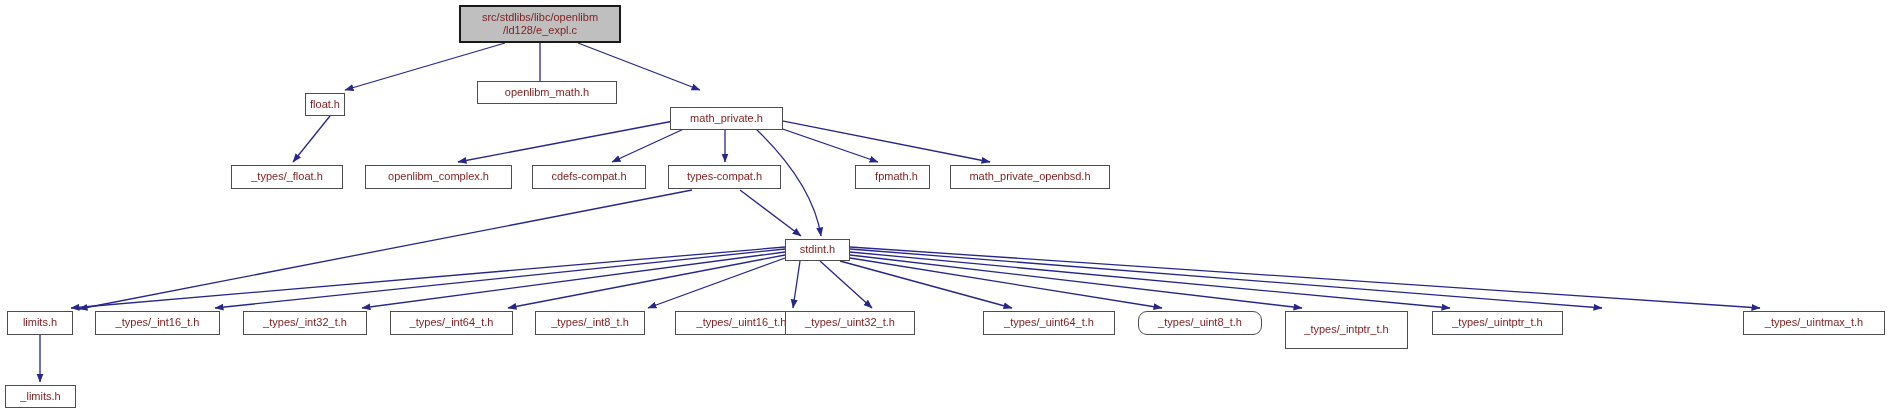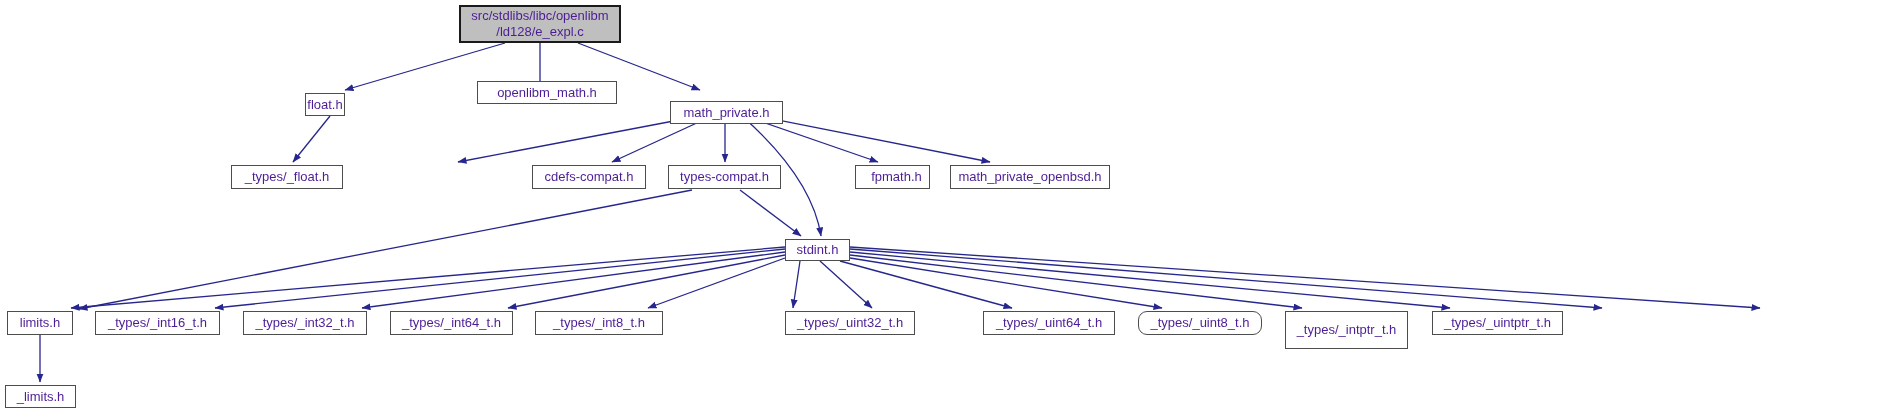--- a/index.html
+++ b/index.html
@@ -15,26 +15,26 @@
     position: absolute;
     left: 0; top: 0;
     width: 1891px; height: 416px;
     pointer-events: none;
   }
   .node {
     position: absolute;
     box-sizing: border-box;
     background: #ffffff;
     border: 1px solid #4d4d4d;
-    color: #4c1d95;
+    color: #7f1d1d;
     display: flex;
     align-items: center;
     justify-content: center;
     text-align: center;
-    font-size: 13px;
+    font-size: 11px;
     line-height: 1.22;
     white-space: pre-line;
     cursor: pointer;
   }
   .node.main {
     background: #bfbfbf;
     border: 2px solid #1a1a1a;
     cursor: default;
   }
 </style>
@@ -72,31 +72,34 @@
       <path d="M 850 255 L 1302 308" fill="none" stroke="#26268c" stroke-width="1.3" marker-end="url(#arrow)"></path>
       <path d="M 850 252 L 1450 308" fill="none" stroke="#26268c" stroke-width="1.3" marker-end="url(#arrow)"></path>
       <path d="M 850 249 L 1602 308" fill="none" stroke="#26268c" stroke-width="1.3" marker-end="url(#arrow)"></path>
       <path d="M 850 247 L 1760 308" fill="none" stroke="#26268c" stroke-width="1.3" marker-end="url(#arrow)"></path>
       <path d="M 40 335 L 40 382" fill="none" stroke="#26268c" stroke-width="1.3" marker-end="url(#arrow)"></path>
     </svg>
 <div class="node main" style="left: 459px; top: 5px; width: 162px; height: 38px;">src/stdlibs/libc/openlibm
 /ld128/e_expl.c</div>
     <div class="node" style="left: 305px; top: 93px; width: 40px; height: 23px;">float.h</div>
     <div class="node" style="left: 477px; top: 81px; width: 140px; height: 23px;">openlibm_math.h</div>
-    <div class="node" style="left: 670px; top: 101px; width: 113px; height: 23px; text-align: right;">math_private.h</div>
+    <div class="node" style="left: 670px; top: 107px; width: 113px; height: 23px; text-align: right;">math_private.h</div>
     <div class="node" style="left: 231px; top: 165px; width: 112px; height: 24px;">_types/_float.h</div>
+    <div class="node" style="left: 365px; top: 165px; width: 147px; height: 24px;">openlibm_complex.h</div>
     <div class="node" style="left: 532px; top: 165px; width: 114px; height: 24px;">cdefs-compat.h</div>
     <div class="node" style="left: 668px; top: 165px; width: 113px; height: 24px;">types-compat.h</div>
     <div class="node" style="left: 855px; top: 165px; width: 75px; height: 24px; padding-left: 8px;">fpmath.h</div>
     <div class="node" style="left: 950px; top: 165px; width: 160px; height: 24px;">math_private_openbsd.h</div>
     <div class="node" style="left: 785px; top: 239px; width: 65px; height: 22px;">stdint.h</div>
     <div class="node" style="left: 7px; top: 311px; width: 66px; height: 24px;">limits.h</div>
     <div class="node" style="left: 95px; top: 311px; width: 125px; height: 24px;">_types/_int16_t.h</div>
     <div class="node" style="left: 243px; top: 311px; width: 124px; height: 24px;">_types/_int32_t.h</div>
     <div class="node" style="left: 390px; top: 311px; width: 123px; height: 24px;">_types/_int64_t.h</div>
-    <div class="node" style="left: 535px; top: 311px; width: 128px; height: 24px;">_types/_int8_t.h</div>
+    <div class="node" style="left: 535px; top: 311px; width: 110px; height: 24px;">_types/_int8_t.h</div>
+    <div class="node" style="left: 675px; top: 311px; width: 133px; height: 24px;">_types/_uint16_t.h</div>
     <div class="node" style="left: 785px; top: 311px; width: 130px; height: 24px;">_types/_uint32_t.h</div>
     <div class="node" style="left: 983px; top: 311px; width: 132px; height: 24px;">_types/_uint64_t.h</div>
     <div class="node" style="left: 1138px; top: 311px; width: 124px; height: 24px; border-radius: 9px;">_types/_uint8_t.h</div>
     <div class="node" style="left: 1285px; top: 311px; width: 123px; height: 38px;">_types/_intptr_t.h</div>
     <div class="node" style="left: 1432px; top: 311px; width: 131px; height: 24px;">_types/_uintptr_t.h</div>
+    <div class="node" style="left: 1743px; top: 311px; width: 142px; height: 24px;">_types/_uintmax_t.h</div>
     <div class="node" style="left: 5px; top: 385px; width: 71px; height: 23px;">_limits.h</div>
   </div>
 
 </body></html>

